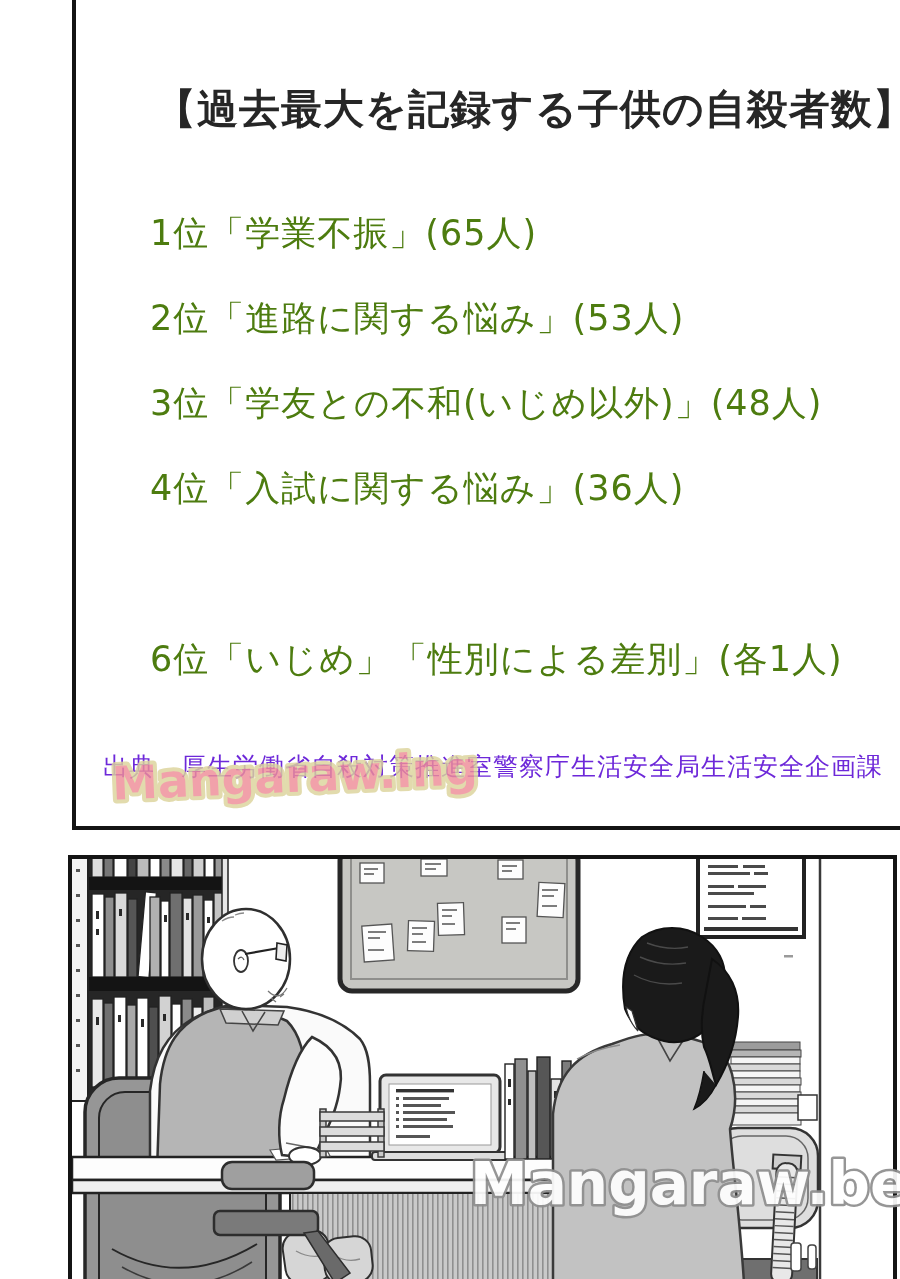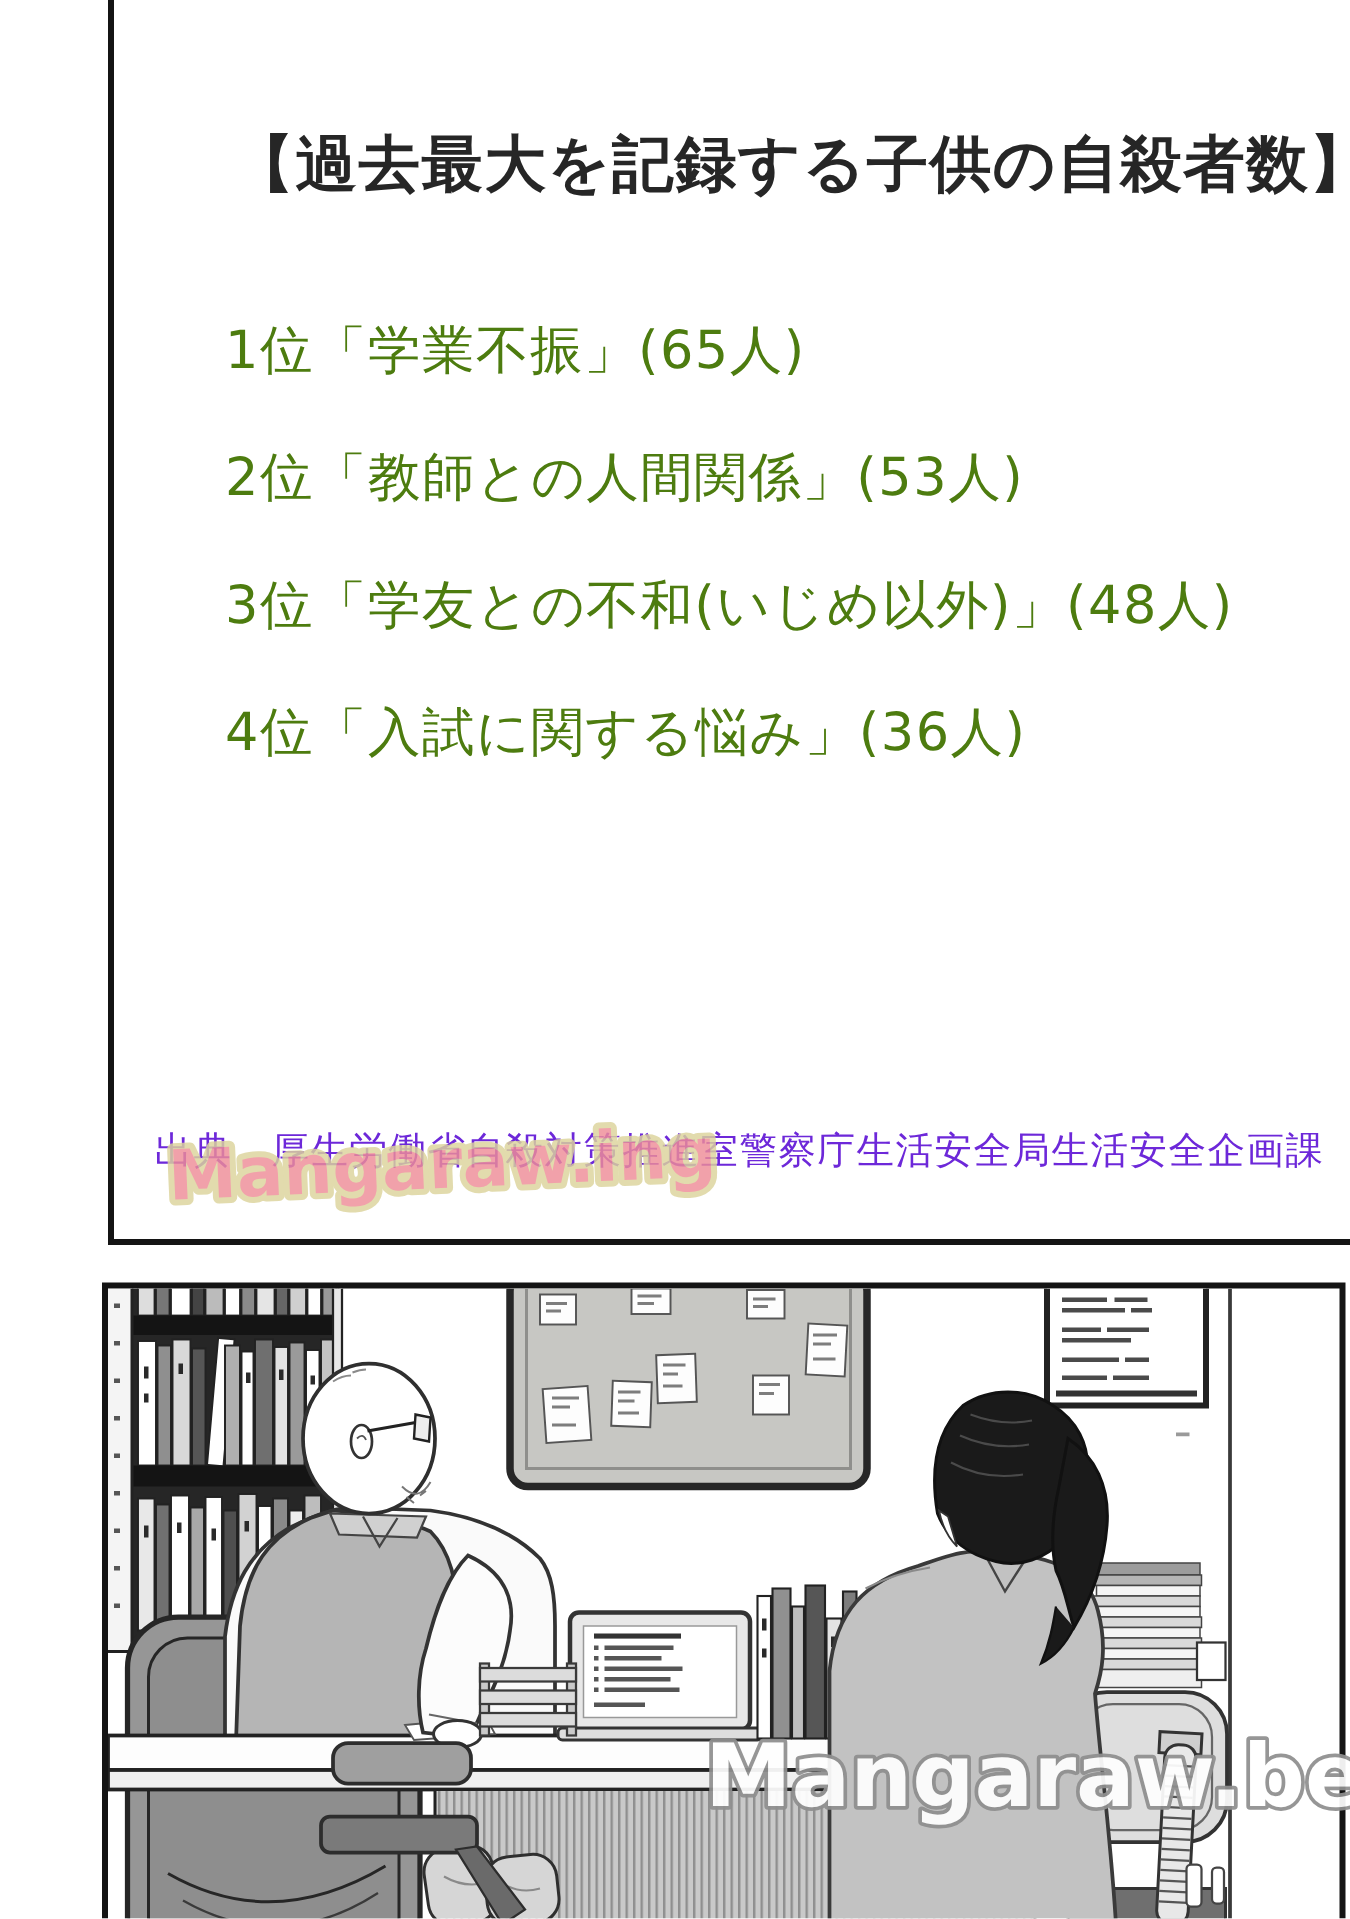--- a/index.html
+++ b/index.html
@@ -23,23 +23,24 @@
   .wm text{font-family:"DejaVu Sans","Liberation Sans",sans-serif;font-weight:bold;}
 </style>
 </head>
 <body>
 
 <div id="canvas">
 
   <div class="panel-top">
     <div class="stat-title">【過去最大を記録する子供の自殺者数】</div>
     <div class="rank-line rk0">1位「学業不振」(65人)</div>
-    <div class="rank-line rk1">2位「教師との人間関係」(53人)</div>
+    <div class="rank-line rk1">2位「進路に関する悩み」(53人)</div>
     <div class="rank-line rk2">3位「学友との不和(いじめ以外)」(48人)</div>
     <div class="rank-line rk3">4位「入試に関する悩み」(36人)</div>
+    <div class="rank-line rk5">6位「いじめ」「性別による差別」(各1人)</div>
     <div class="source-line">出典　厚生労働省自殺対策推進室警察庁生活安全局生活安全企画課</div>
   </div>
 
   <div class="panel-bottom">
     <svg width="821" height="424" viewBox="0 0 821 424" xmlns="http://www.w3.org/2000/svg">
       <defs>
         <pattern id="stripes" width="5" height="8" patternUnits="userSpaceOnUse">
           <rect width="5" height="8" fill="#c9c9c9"></rect>
           <rect x="0" width="1.6" height="8" fill="#8f8f8f"></rect>
         </pattern>

